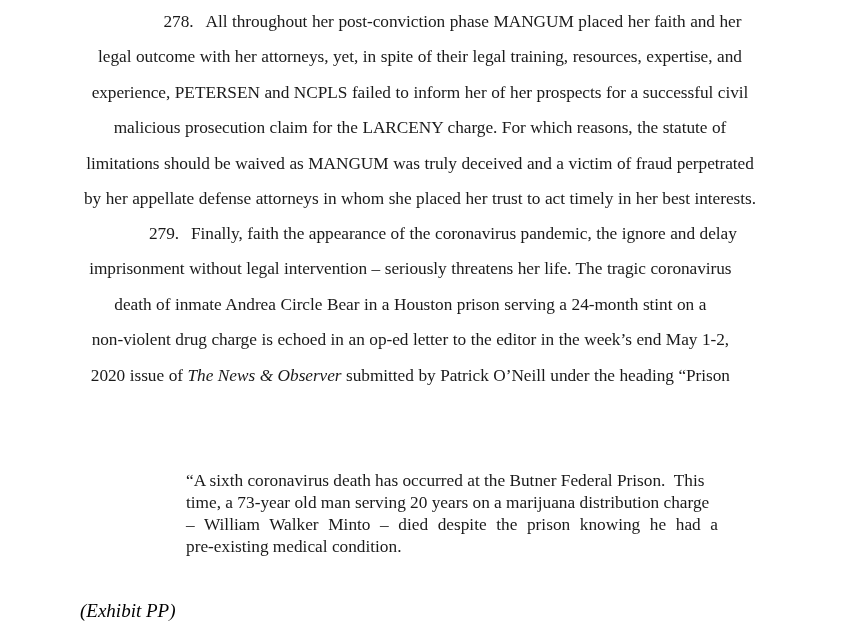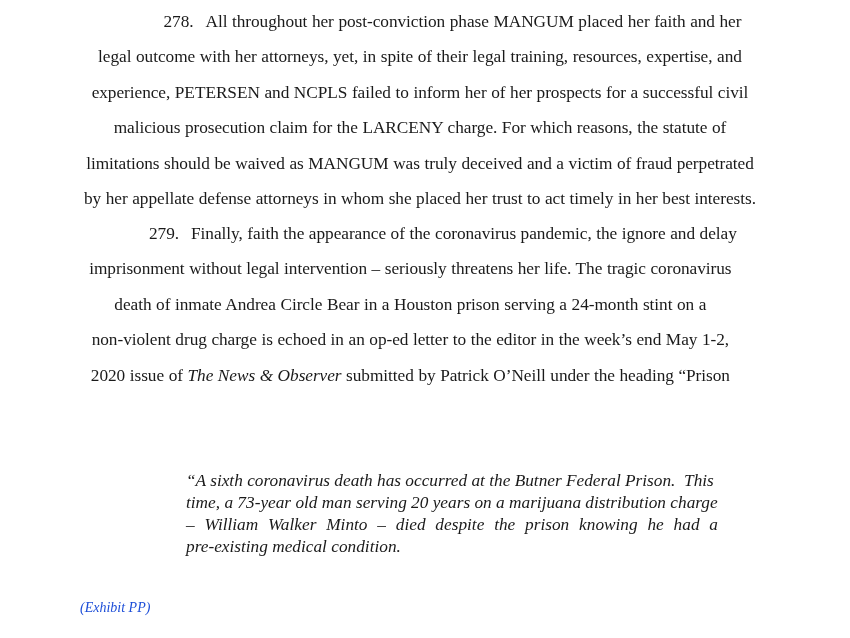--- a/index.html
+++ b/index.html
@@ -46,36 +46,36 @@
       left: 106px;
       top: 470px;
       width: 532px;
       font-size: 17.3px;
       line-height: 22px;
     }
     .quote p {
       margin: 0;
       text-align: justify;
     }
-    .quote p.q1 .line { display: block; white-space: nowrap; font-style: italic; }
+    .quote p.q1 .line { display: block; white-space: nowrap; }
     .quote p.q1 .line.just {
       text-align: justify;
       text-align-last: justify;
       white-space: normal;
     }
     .quote p.q2 {
       margin-top: 13px;
     }
     .exhibit {
       position: absolute;
       left: 0;
       top: 600px;
-      font-size: 14px;
+      font-size: 19px;
       font-style: italic;
-      color: #1d4ed8;
+      color: #000000;
       text-decoration: none;
       cursor: pointer;
     }
     i.title { font-style: italic; font-family: Liberation Serif, serif; }
   </style>
 </head>
 <body>
 
 <div class="page">
 

